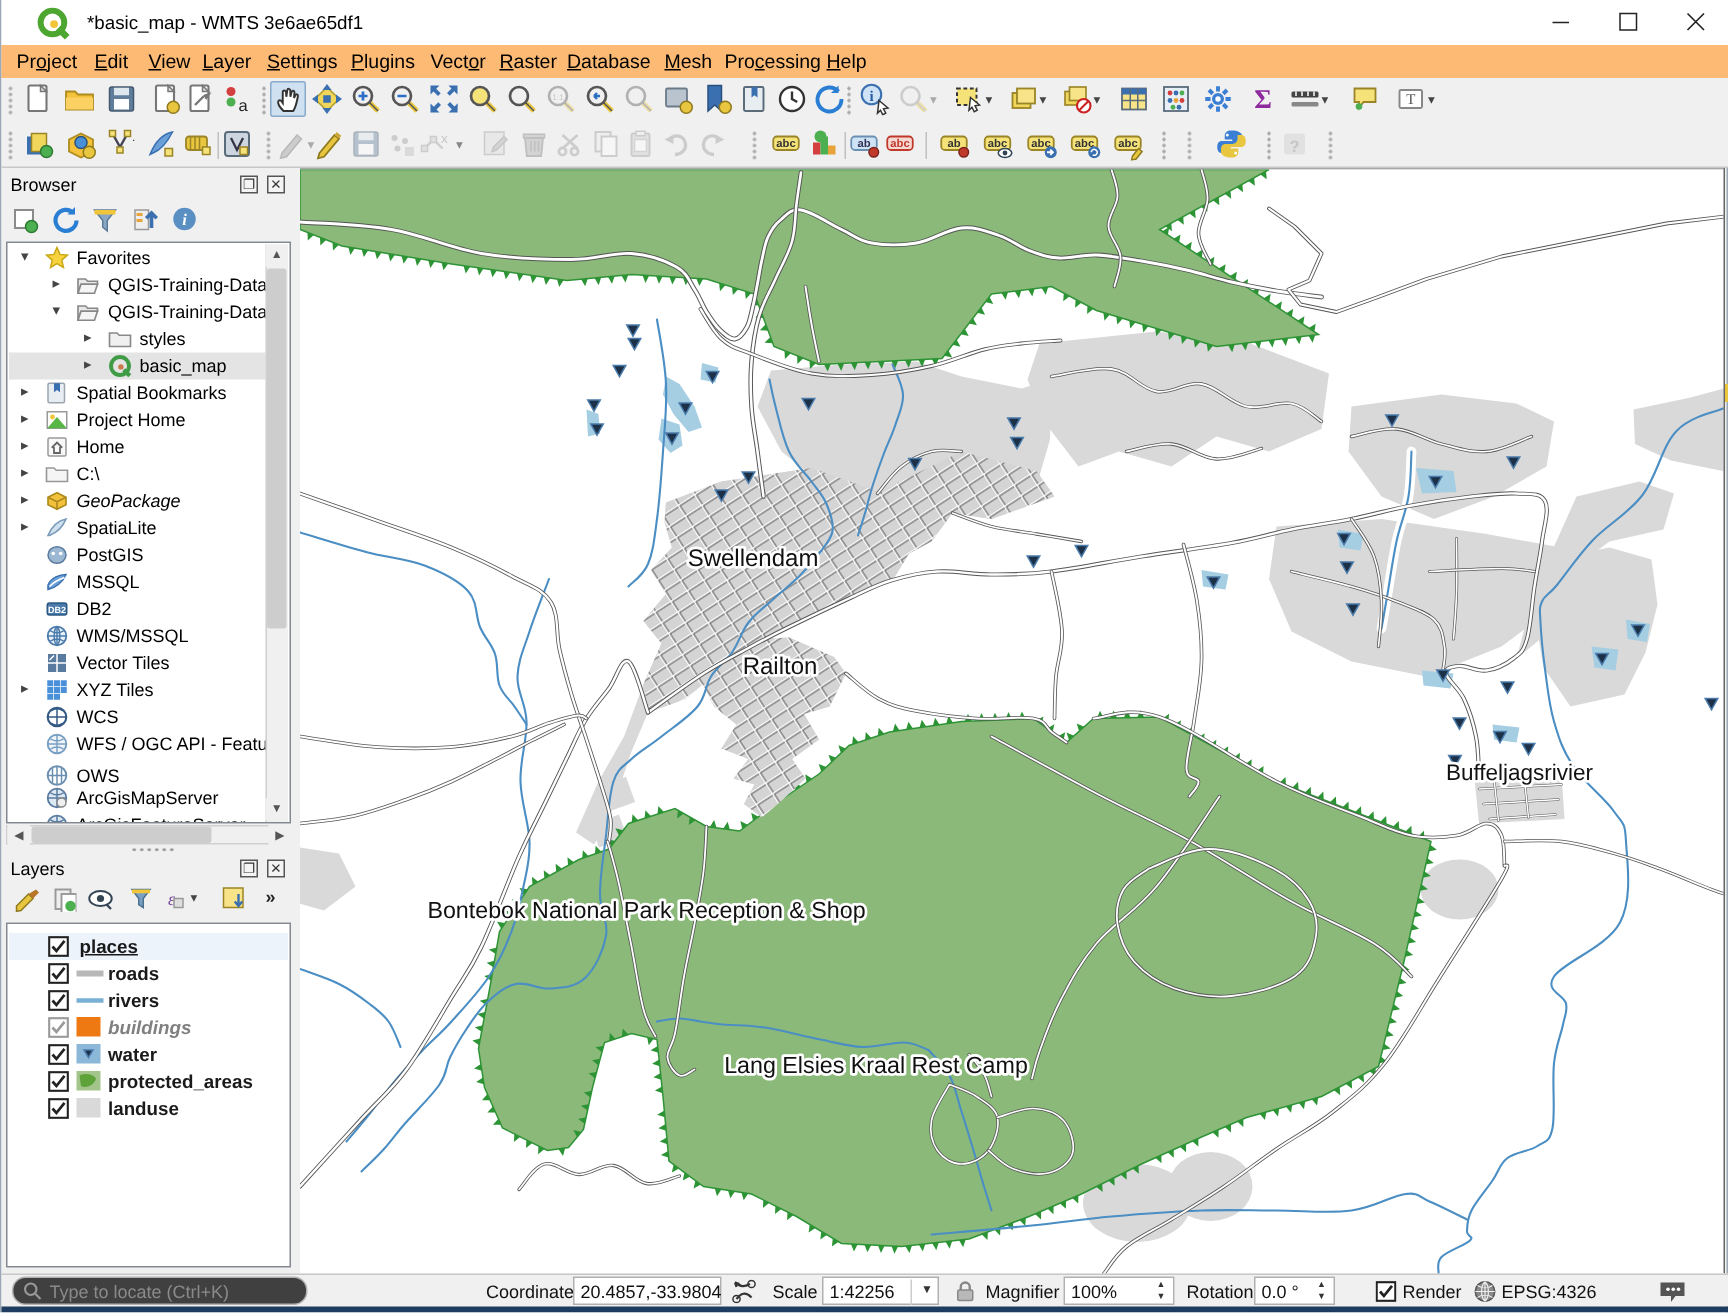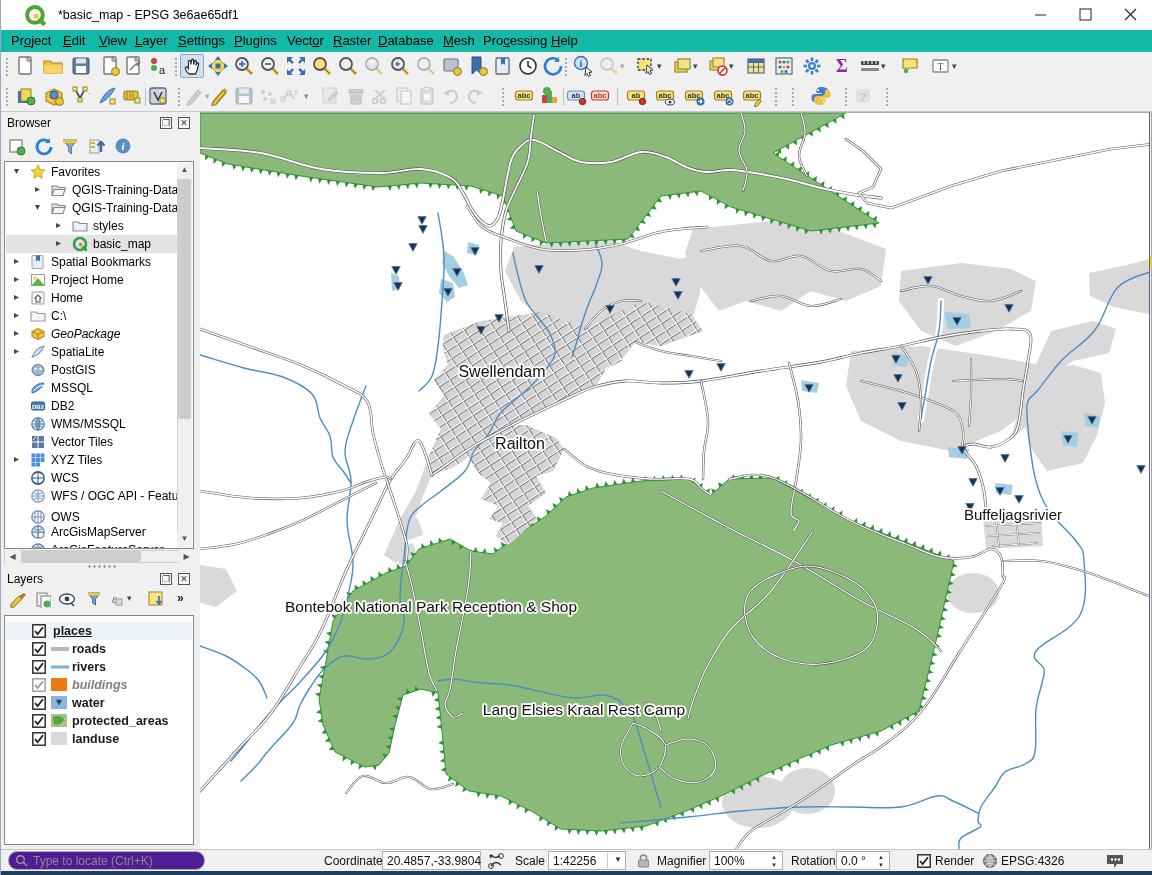--- a/index.html
+++ b/index.html
@@ -1,19 +1,19 @@
 <!DOCTYPE html>
 <html><head><meta charset="utf-8"><style>
 * { margin:0; padding:0; box-sizing:border-box; }
 html,body { width:1152px; height:875px; overflow:hidden; font-family:"Liberation Sans",sans-serif; }
 #win { position:relative; width:1152px; height:875px; background:#f0f0f0; border-left:1px solid #9aa8b8; border-right:1px solid #9aa8b8; }
 #titlebar { position:absolute; left:0; top:0; width:1152px; height:30px; background:#ffffff; }
 #title { position:absolute; left:57px; top:8px; font-size:12.5px; color:#000; }
 .winbtn { position:absolute; top:0; width:45px; height:30px; }
-#menubar { position:absolute; left:0; top:30px; width:1152px; height:22px; background:#14b8a6; font-size:13px; color:#000; }
+#menubar { position:absolute; left:0; top:30px; width:1152px; height:22px; background:#fdba74; font-size:13px; color:#000; }
 .mi { position:absolute; top:3px; }
 #tb1 { position:absolute; left:0; top:52px; width:1152px; height:30px; background:#f0f0f0; }
 #tb2 { position:absolute; left:0; top:82px; width:1152px; height:30px; background:#f0f0f0; border-bottom:1px solid #c8c8c8; }
 .ic { position:absolute; width:24px; height:24px; padding:1px; }
 .ic.sel { background:#cfe0f0; border:1px solid #88aacc; border-radius:2px; padding:0; }
 .dd { position:absolute; left:23px; top:7px; font-size:9px; color:#444; }
 .grip { position:absolute; width:4px; height:20px; background-image:radial-gradient(circle, #aaa 1px, transparent 1.2px); background-size:4px 4px; }
 .vsep { position:absolute; width:1px; height:18px; background:#c0c0c0; }
 #browser { position:absolute; left:0; top:112px; width:199px; height:456px; background:#f0f0f0; }
 .ptitle { position:absolute; left:6px; top:4px; font-size:12px; color:#000; }
@@ -32,33 +32,33 @@
 .selrow2 { background:#edf3fa; }
 .cb { position:absolute; left:26px; top:2px; }
 .sw { position:absolute; left:44px; top:2px; }
 .lt { position:absolute; top:2px; }
 .lti { position:absolute; top:0; }
 #map { position:absolute; left:199px; top:112px; width:949px; height:737px; background:#fff; border-top:1px solid #a8a8a8; }
 #mapedge { position:absolute; left:1148px; top:112px; width:1px; height:737px; background:#666; }
 #statusbar { position:absolute; left:0; top:849px; width:1152px; height:22px; background:#f0f0f0; font-size:12px; color:#111; border-top:1px solid #c8c8c8; }
 .sflabel { position:absolute; top:4px; }
 .sfbox { position:absolute; top:1px; height:19px; background:#fff; border:1px solid #b0b0b0; font-size:12px; padding:2px 4px; }
-#locate { position:absolute; left:7px; top:1px; width:197px; height:19px; background:#4c1d95; border:1px solid #b0b0b0; border-radius:9px; color:#8a8a8a; font-size:12px; padding:2px 6px 0 24px; }
+#locate { position:absolute; left:7px; top:1px; width:197px; height:19px; background:#404040; border:1px solid #b0b0b0; border-radius:9px; color:#8a8a8a; font-size:12px; padding:2px 6px 0 24px; }
 #bottomborder { position:absolute; left:0; top:871px; width:1152px; height:4px; background:#1e3c5f; }
 .spin { position:absolute; right:2px; top:1px; width:12px; height:16px; font-size:6px; color:#333; line-height:8px; text-align:center; }
 </style></head>
 <body>
 <div id="win">
 <div id="titlebar">
 <svg style="position:absolute;left:23px;top:4px" width="23" height="23" viewBox="0 0 21 21">
 <circle cx="10" cy="10" r="7.2" fill="none" stroke="#4ca62f" stroke-width="3.6"></circle>
 <circle cx="11" cy="11" r="2.4" fill="#f0c53a"></circle>
 <path d="M13.5 13.5 L19 19" stroke="#4ca62f" stroke-width="4"></path>
 </svg>
-<span id="title">*basic_map - EPSG 3e6ae65df1</span>
+<span id="title">*basic_map - WMTS 3e6ae65df1</span>
 <div class="winbtn" style="right:90px;"><svg width="45" height="30">
           <line x1="17" y1="15" x2="28" y2="15" stroke="#222" stroke-width="1"></line>
         </svg></div>
 <div class="winbtn" style="right:45px;"><svg width="45" height="30">
           <rect x="17" y="9" width="11" height="11" fill="none" stroke="#222" stroke-width="1"></rect>
         </svg></div>
 <div class="winbtn" style="right:0;"><svg width="45" height="30">
           <path d="M17 9 L28 20 M28 9 L17 20" stroke="#222" stroke-width="1.1"></path>
         </svg></div>
 </div>

